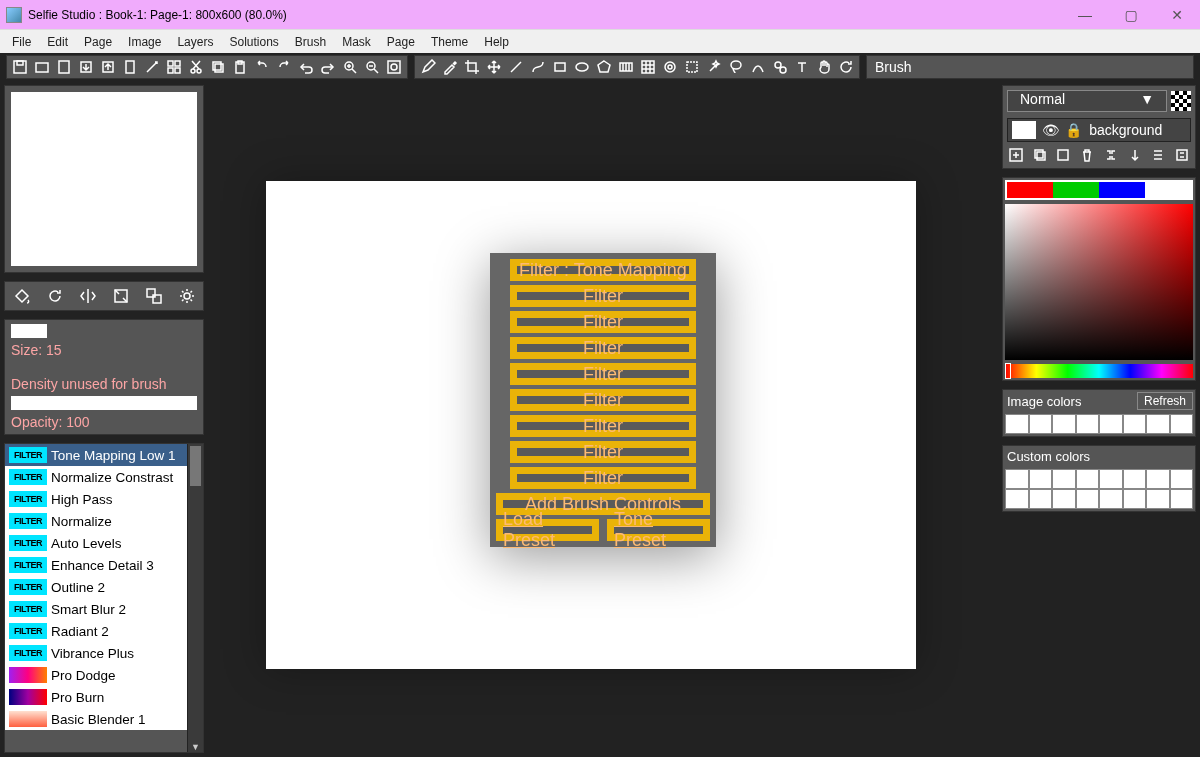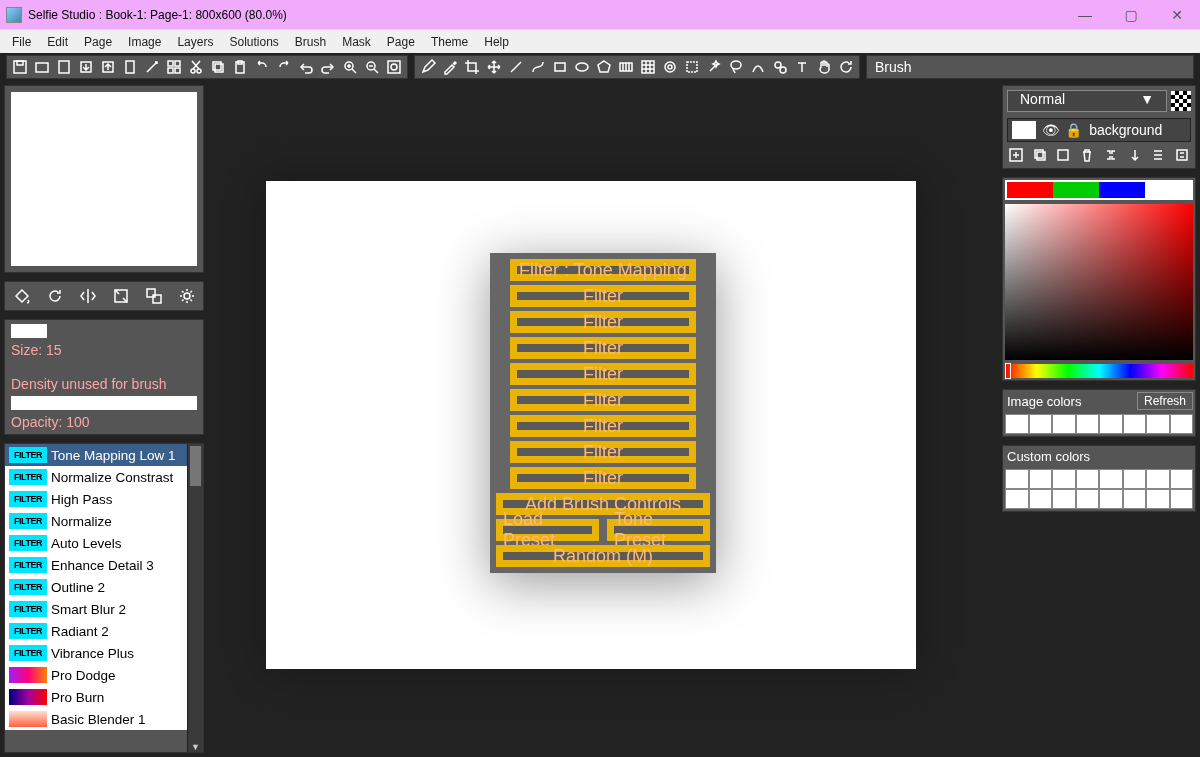--- a/index.html
+++ b/index.html
@@ -54,21 +54,21 @@
 
 .center { flex:1; position:relative; }
 .canvas { position:absolute; left:58px; top:100px; width:650px; height:488px; background:#fff; box-shadow:0 0 40px rgba(0,0,0,0.3);}
 
 .dialog { position:absolute; left:282px; top:172px; width:226px; background:#666; box-shadow:0 10px 50px rgba(0,0,0,0.4);}
 .dialog .dlg-title { height:26px; background:#fff; display:flex; align-items:center; padding:0 8px; font-size:12px; color:#000;}
 .dialog .dlg-close { margin-left:auto; width:24px; height:18px; background:#d9432f; color:#fff; display:flex;align-items:center;justify-content:center; font-size:11px;}
 .dialog .dlg-body { padding:6px; display:flex; flex-direction:column; gap:4px;}
 .dlg-btn { height:22px; background:#5a5a5a; border:7px solid #eab308; color:#fdba74; font-size:18px; display:flex; align-items:center; justify-content:center;}
 .dlg-btn-row { display:flex; gap:8px;}
-.dlg-btn-row .dlg-btn { flex:1;}
+.dlg-btn-row .dlg-btn { flex:1;text-decoration:underline;}
 .dlg-wide { margin:0 14px;}
 
 
 .rightcol { width:202px; display:flex; flex-direction:column; gap:8px; padding:4px;}
 .layer-panel { padding:4px;}
 .blend-row { display:flex; gap:4px; align-items:center;}
 .blend-select { flex:1; height:22px; background:#444; border:1px solid #888; color:#fff; font-size:14px; padding:0 12px; display:flex; align-items:flex-start; justify-content:space-between;}
 .checker { width:20px; height:20px; background:repeating-conic-gradient(#000 0 25%,#fff 0 50%) 0 0/8px 8px;}
 .layer-row { margin-top:6px; height:24px; background:#444; border:1px solid #222; display:flex; align-items:center; gap:6px; padding:0 4px; color:#fff; font-size:14px;}
 .layer-row .sw { width:24px; height:18px; background:#fff;}
@@ -461,21 +461,20 @@
         <div class="dlg-btn dlg-wide">Filter</div>
         <div class="dlg-btn dlg-wide">Filter</div>
         <div class="dlg-btn dlg-wide">Filter</div>
         <div class="dlg-btn dlg-wide">Filter</div>
         <div class="dlg-btn dlg-wide">Filter</div>
         <div class="dlg-btn">Add Brush Controls</div>
         <div class="dlg-btn-row">
           <div class="dlg-btn">Load Preset</div>
           <div class="dlg-btn">Tone Preset</div>
         </div>
-        <div class="dlg-btn">Random (M)</div>
       </div>
     </div>
   </div>
 
   <div class="rightcol">
     <div class="panel layer-panel">
       <div class="blend-row">
         <div class="blend-select">
           <span>Normal</span>
           <span>▼</span>

